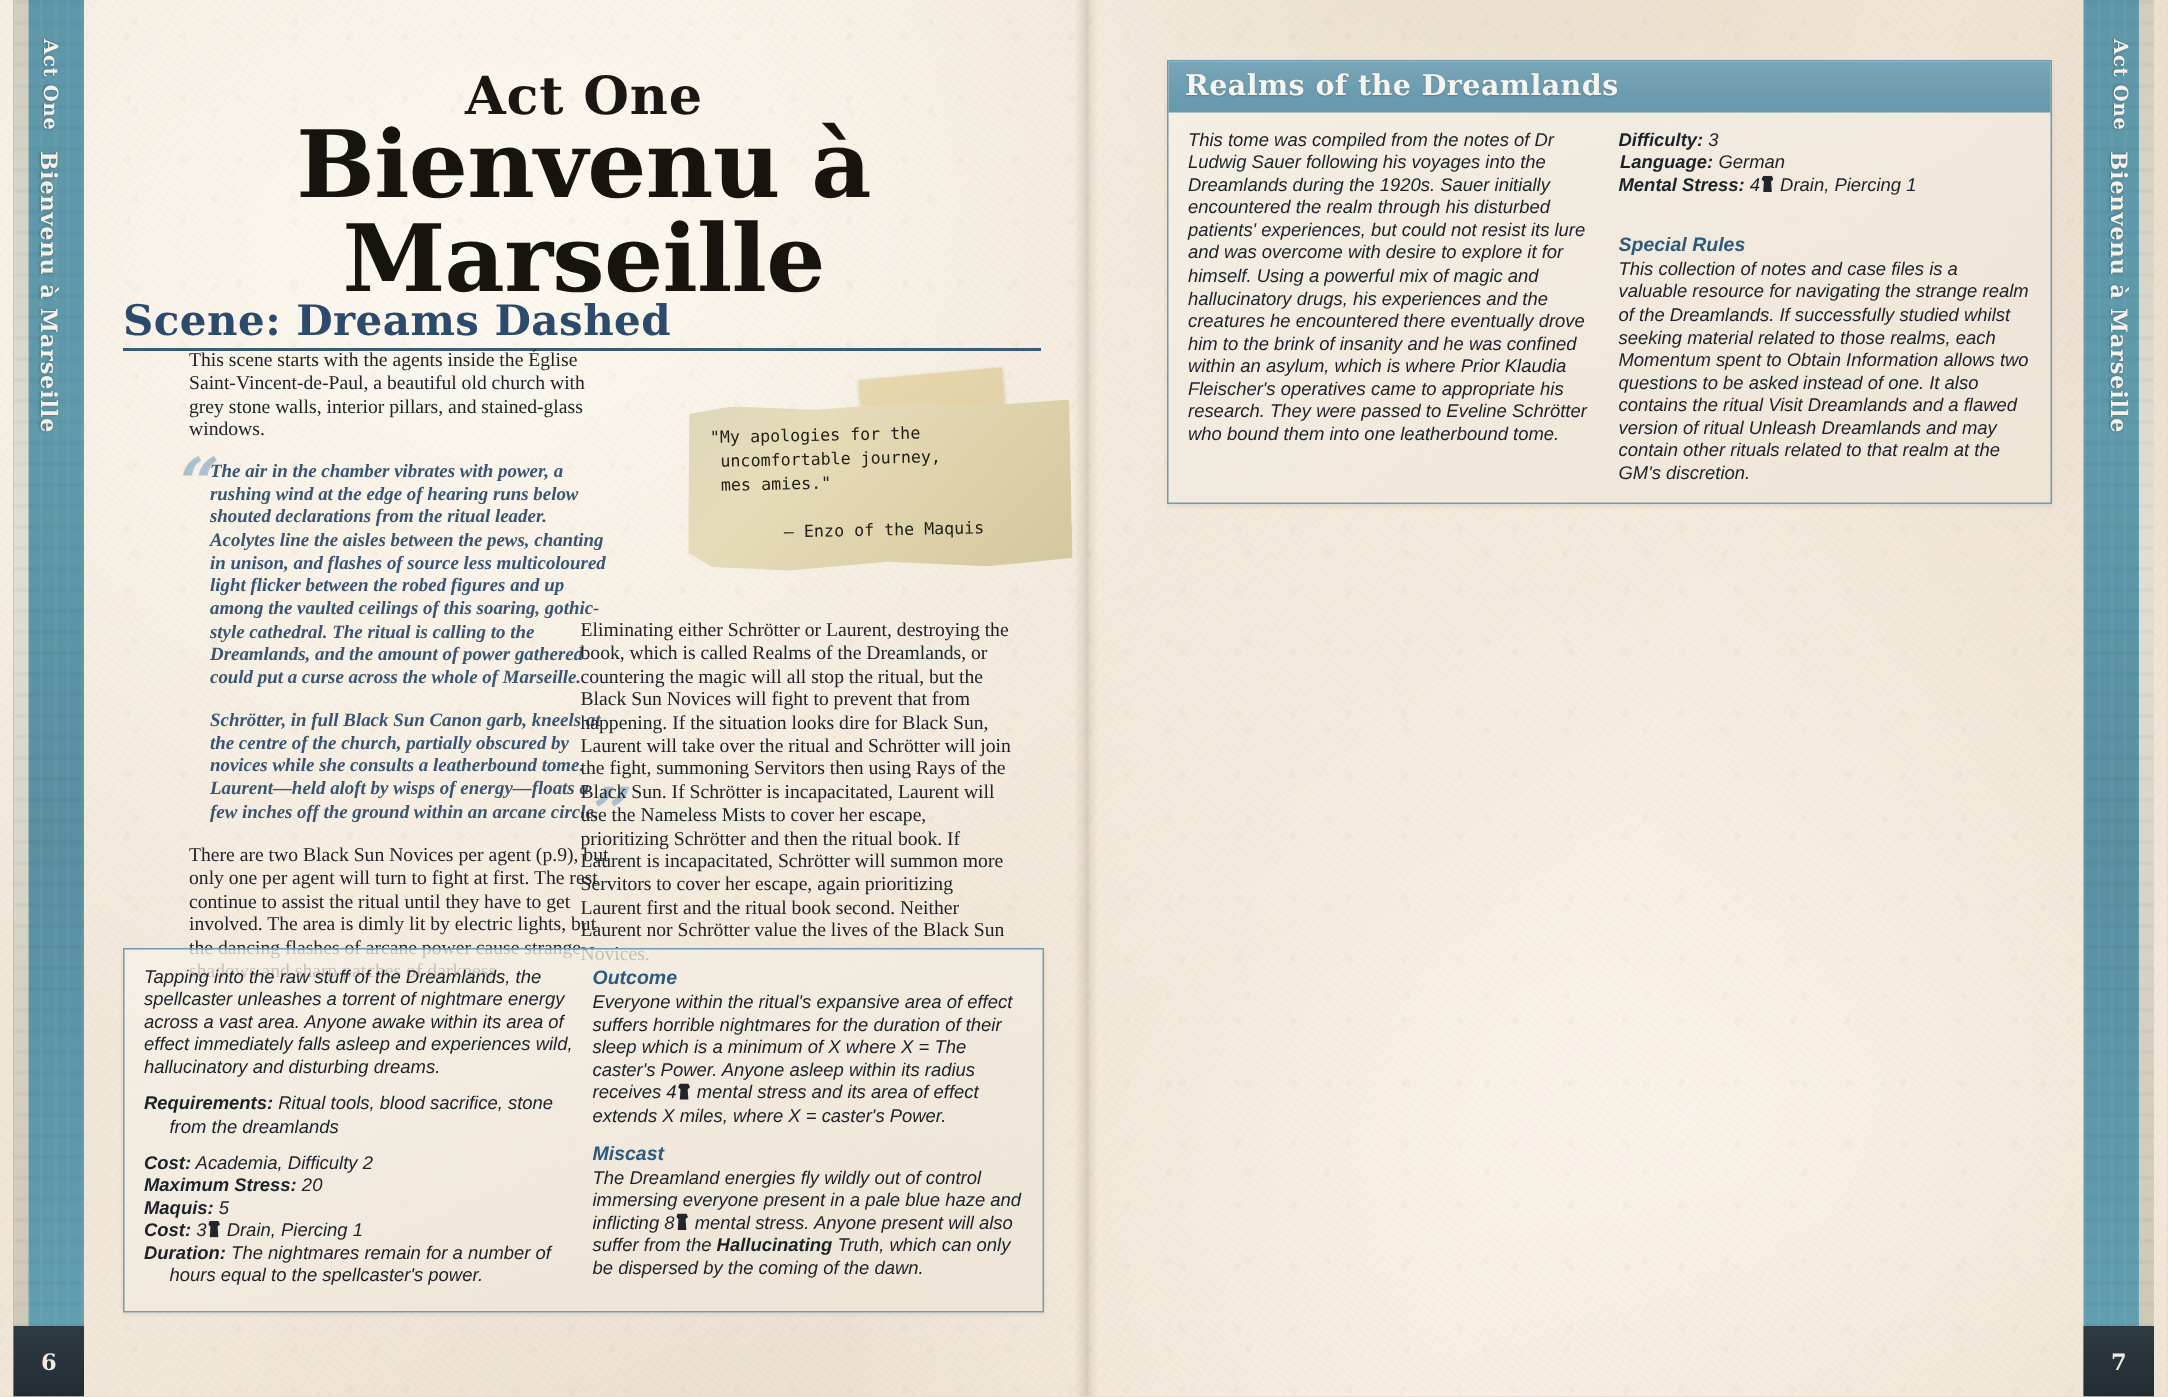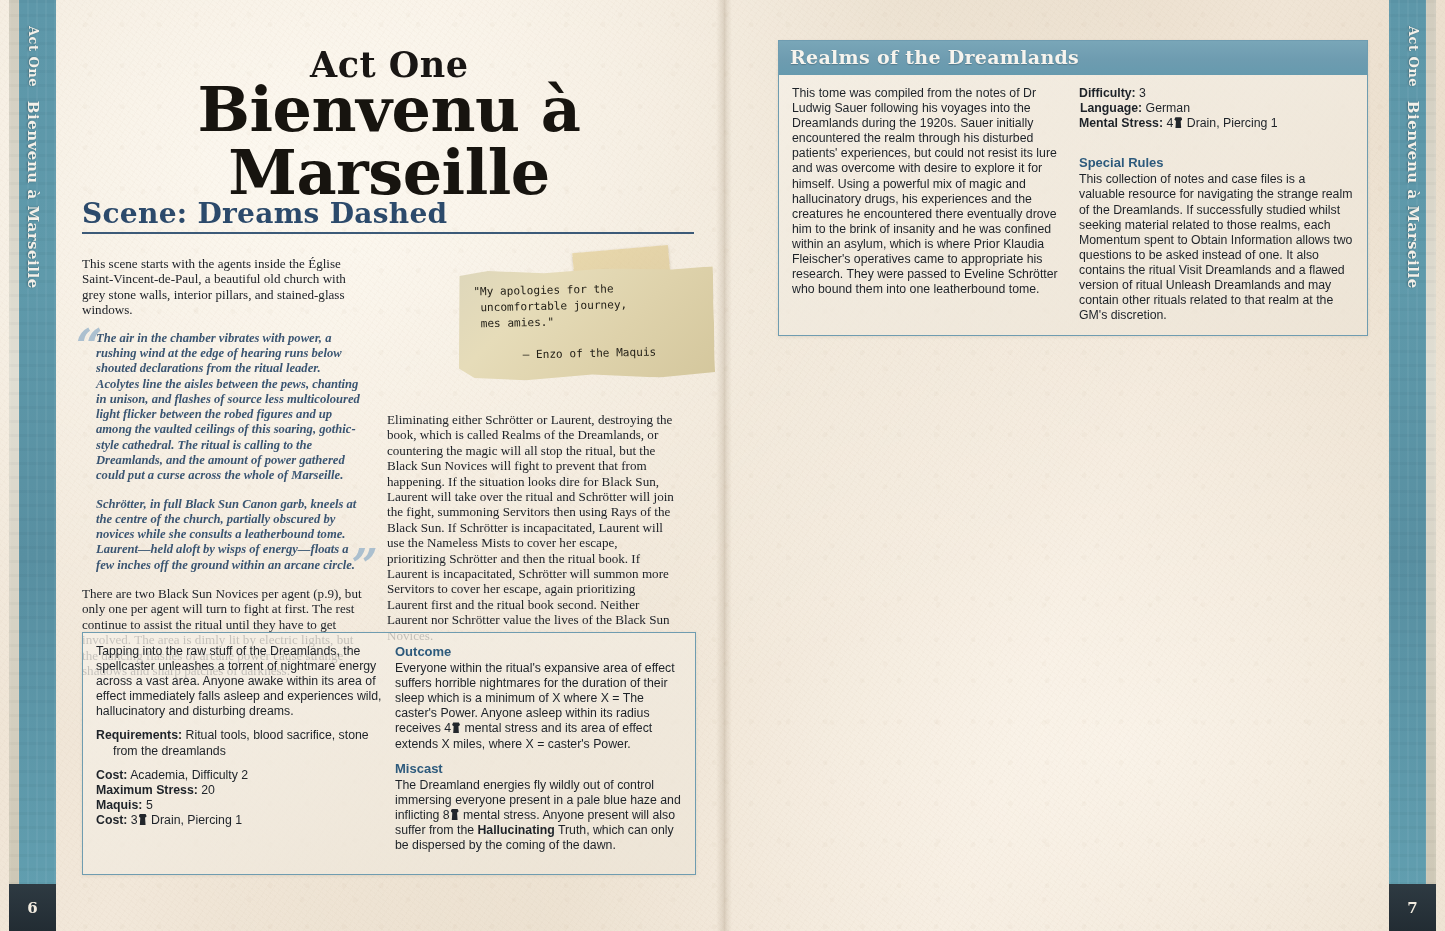--- a/index.html
+++ b/index.html
@@ -152,21 +152,21 @@
     box-shadow:0 1px 3px rgba(110,90,60,.12);
   }
   .box-head{
     background:linear-gradient(180deg,#79a6b8 0%,#6e9cb0 55%,#669aae 100%);
     color:#f6f4ee;
     font-family:"DejaVu Serif", serif;font-weight:700;
     font-size:19px;letter-spacing:.3px;
     padding:5px 11px 7px 11px;
     text-shadow:0 1px 1px rgba(40,60,72,.35);
   }
-  .box-body{padding:11px 13px 12px 13px;display:flex;gap:12px;}
+  .box-body{padding:11px 13px 12px 13px;display:flex;gap:12px;font-style:italic;}
   .bb-col{flex:1;}
   .sans{
     font-family:"Liberation Sans", sans-serif;
     font-size:12.3px;line-height:15.1px;color:#1d2228;
   }
   .sans p{margin:0 0 9px 0;}
   .sans b{font-weight:700;}
   .sub{
     font-family:"Liberation Sans", sans-serif;font-weight:700;
     font-size:13px;color:#2d5a7c;margin:0 0 2px 0;
@@ -205,21 +205,21 @@
   <div class="pagenum right">7</div>
 
   <div class="page left">
 
     <div class="act-kicker">Act One</div>
     <div class="big-title">Bienvenu à Marseille</div>
 
     <div class="scene-head">Scene: Dreams Dashed</div>
     <div class="scene-rule"></div>
 
-    <div class="col-l bodytext" style="top:256px;">
+    <div class="col-l bodytext" style="top:232px;margin-left:44px;">
       <div>This scene starts with the agents inside the Église Saint-Vincent-de-Paul, a beautiful old church with grey stone walls, interior pillars, and stained-glass windows.</div>
 
       <div class="quoteblock">
         <span class="qmark open">“</span>
         <p>The air in the chamber vibrates with power, a rushing wind at the edge of hearing runs below shouted declarations from the ritual leader. Acolytes line the aisles between the pews, chanting in unison, and flashes of source less multicoloured light flicker between the robed figures and up among the vaulted ceilings of this soaring, gothic-style cathedral. The ritual is calling to the Dreamlands, and the amount of power gathered could put a curse across the whole of Marseille.</p>
         <p>Schrötter, in full Black Sun Canon garb, kneels at the centre of the church, partially obscured by novices while she consults a leatherbound tome. Laurent—held aloft by wisps of energy—floats a few inches off the ground within an arcane circle.</p>
         <span class="qmark close">”</span>
       </div>
 
       <div style="margin-top:12px;">There are two Black Sun Novices per agent (p.9), but only one per agent will turn to fight at first. The rest continue to assist the ritual until they have to get involved. The area is dimly lit by electric lights, but the dancing flashes of arcane power cause strange shadows and sharp patches of darkness.</div>
@@ -242,20 +242,21 @@
     <div class="box" style="left:20px;top:632px;width:612px;">
       <div class="box-body">
         <div class="bb-col sans">
           <p>Tapping into the raw stuff of the Dreamlands, the spellcaster unleashes a torrent of nightmare energy across a vast area. Anyone awake within its area of effect immediately falls asleep and experiences wild, hallucinatory and disturbing dreams.</p>
 
           <p class="kv"><span class="hang"><b>Requirements:</b><span> Ritual tools, blood sacrifice, stone from the dreamlands</span></span></p>
           <p class="kv" style="padding-left:0;margin-bottom:0;"><b>Cost:</b><span> Academia, Difficulty 2</span></p>
           <p class="kv" style="padding-left:0;margin-bottom:0;"><b>Maximum Stress:</b><span> 20</span></p>
           <p class="kv" style="padding-left:0;margin-bottom:0;"><b>Maquis:</b><span> 5</span></p>
           <p class="kv" style="padding-left:0;margin-bottom:0;"><b>Cost:</b><span> 3</span><span class="dicon"></span><span> Drain, Piercing 1</span></p>
+          <p class="kv" style="margin-bottom:0;"><span class="hang"><b>Duration:</b><span> The nightmares remain for a number of hours equal to the spellcaster's power.</span></span></p>
         </div>
 
         <div class="bb-col sans">
           <div class="sub">Outcome</div>
           <p><span>Everyone within the ritual's expansive area of effect suffers horrible nightmares for the duration of their sleep which is a minimum of X where X = The caster's Power. Anyone asleep within its radius receives 4</span><span class="dicon"></span><span> mental stress and its area of effect extends X miles, where X = caster's Power.</span></p>
 
           <div class="sub" style="">Miscast</div>
           <p><span>The Dreamland energies fly wildly out of control immersing everyone present in a pale blue haze and inflicting 8</span><span class="dicon"></span><span> mental stress. Anyone present will also suffer from the </span><b>Hallucinating</b><span> Truth, which can only be dispersed by the coming of the dawn.</span></p>
         </div>
       </div>

